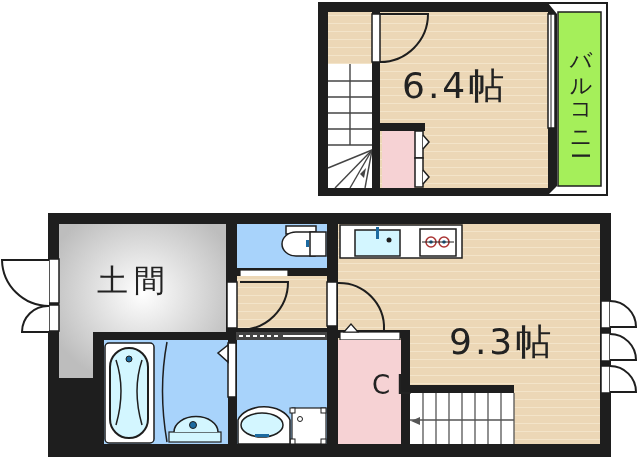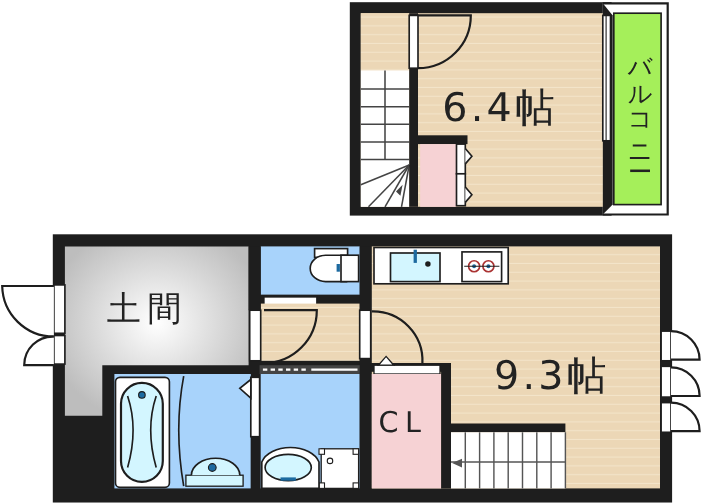--- a/index.html
+++ b/index.html
@@ -1,21 +1,21 @@
 <!DOCTYPE html>
 <html><head>
 <meta charset="utf-8">
 <style>
   html, body { margin:0; padding:0; background:#ffffff; }
   body { width:640px; height:457px; position:relative; overflow:hidden; font-family:"DejaVu Sans", sans-serif; }
   svg { position:absolute; left:0; top:0; }
   .lbl { position:absolute; color:#222; font-family:"DejaVu Sans", sans-serif; white-space:nowrap; }
   .room-label-big { font-size:36px; letter-spacing:3px; }
   .room-label-mid { font-size:31px; letter-spacing:6px; }
-  .room-label-cl { font-size:26px; letter-spacing:6px; }
+  .room-label-cl { font-size:26px; letter-spacing:6px;margin-left:28px; }
   .balcony-label { font-size:22px; writing-mode:vertical-rl; text-orientation:upright; letter-spacing:2px; }
 </style>
 </head>
 <body>
 
 <svg width="640" height="457" viewBox="0 0 640 457" xmlns="http://www.w3.org/2000/svg">
   <defs>
     <pattern id="wood" width="8" height="8" patternUnits="userSpaceOnUse">
       <rect width="8" height="8" fill="#ecd7b6"></rect>
       <line x1="0" y1="7.5" x2="8" y2="7.5" stroke="#f3e4c9" stroke-width="1"></line>
@@ -185,17 +185,17 @@
       <rect x="601" y="301" width="9" height="27" fill="#ffffff" stroke="#1e1e1e" stroke-width="1.5"></rect>
       <rect x="601" y="333" width="9" height="28" fill="#ffffff" stroke="#1e1e1e" stroke-width="1.5"></rect>
       <rect x="601" y="366" width="9" height="27" fill="#ffffff" stroke="#1e1e1e" stroke-width="1.5"></rect>
       <path d="M610 301 A26 26 0 0 1 636 327 L610 327" fill="#ffffff" stroke="#1e1e1e" stroke-width="2"></path>
       <path d="M610 334 A26 26 0 0 1 636 360 L610 360" fill="#ffffff" stroke="#1e1e1e" stroke-width="2"></path>
       <path d="M610 366 A26 26 0 0 1 636 392 L610 392" fill="#ffffff" stroke="#1e1e1e" stroke-width="2"></path>
     </g>
   </g>
 </svg>
 
-<div class="lbl room-label-big" style="left:402px; top:74px;">6.4帖</div>
+<div class="lbl room-label-big" style="left:402px; top:62px;">6.4帖</div>
 <div class="lbl balcony-label" style="left:566px; top:36px;">バルコニー</div>
 <div class="lbl room-label-mid" style="left:97px; top:260px;">土間</div>
 <div class="lbl room-label-big" style="left:449px; top:296px;margin-top:22px;">9.3帖</div>
 <div class="lbl room-label-cl" style="left:344px; top:370px;">CL</div>
 
 </body></html>

